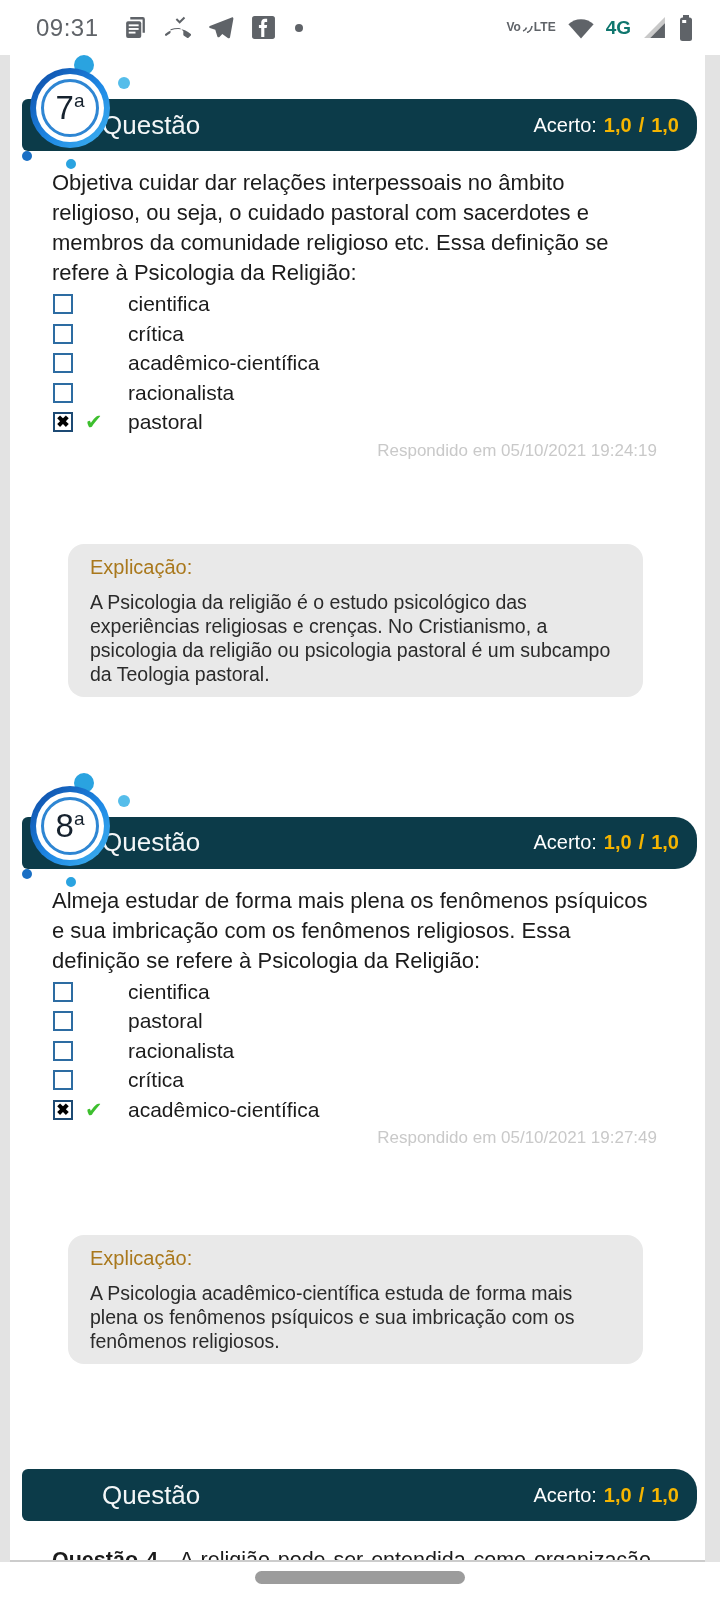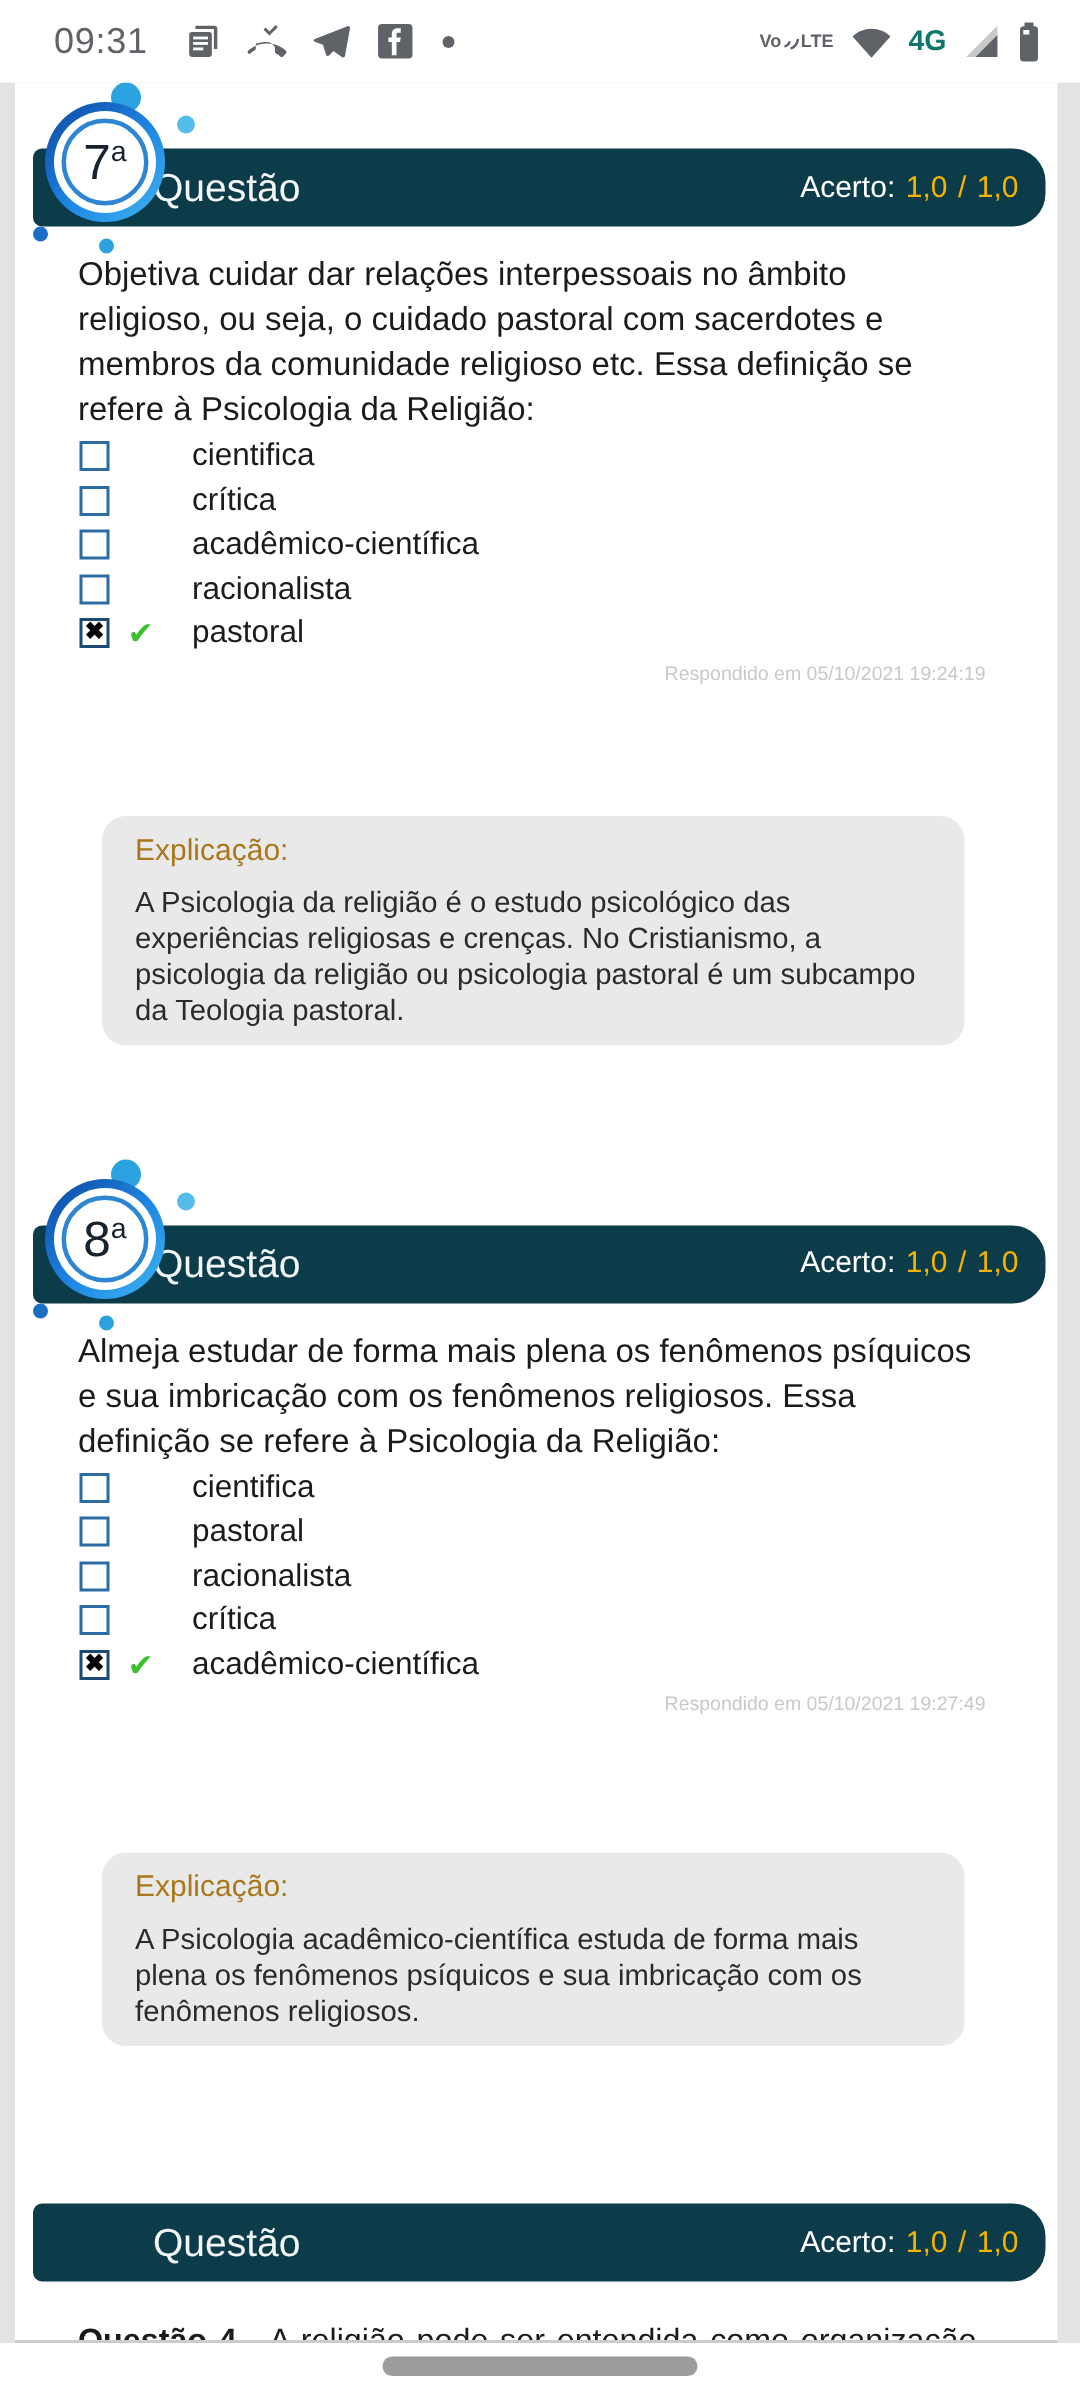--- a/index.html
+++ b/index.html
@@ -26,21 +26,21 @@
   
   .navbar { position:absolute; bottom:0; left:0; right:0; height:38px; background:#fff; display:flex; justify-content:center; }
   .home-pill { width:210px; height:13px; border-radius:7px; background:#9c9c9c; margin-top:9px; }
 
   
   .q-header { position:relative; height:100px; }
   .banner { position:absolute; left:12px; right:8px; top:37px; height:52px; background:#0c3b49;
             border-radius:6px 22px 22px 6px; display:flex; align-items:center; padding:0 18px 0 80px; }
   .q-title { font-size:26px; color:#f3f6f7; font-weight:400; }
   .acerto { margin-left:auto; font-size:20px; color:#ffffff; display:flex; align-items:center; gap:7px; white-space:nowrap; }
-  .gold { color:#f5b400; font-weight:normal; }
+  .gold { color:#f5b400; font-weight:bold; }
 
   .badge { position:absolute; left:6px; top:-7px; width:120px; height:130px; z-index:2; }
   .badge-ring { position:absolute; left:14px; top:13px; width:80px; height:80px; border-radius:50%;
                 background:linear-gradient(135deg,#0d47a1 0%,#1e88e5 55%,#41b6f0 100%);
                 display:flex; align-items:center; justify-content:center; }
   .badge-inner { width:58px; height:58px; background:#fff; border-radius:50%; border:3px solid #2e86d3;
                  box-shadow:0 0 0 5px #ffffff; display:flex; align-items:center; justify-content:center; }
   .badge-num { font-size:33px; color:#16222e; line-height:52px; }
   .badge-num sup { font-size:19px; vertical-align:super; line-height:0; }
   .bub-top { position:absolute; left:58px; top:0; width:20px; height:20px; background:#fff;
@@ -58,21 +58,21 @@
   .opt { position:relative; height:29.5px; }
   .opt .box { position:absolute; left:0; top:3px; width:20px; height:20px; background:#fff;
               border:2px solid #2d6ca2; display:flex; align-items:center; justify-content:center; }
   .opt .xm { display:none; font-size:16px; font-weight:bold; color:#000; font-style:normal; line-height:1; }
   .opt.checked .box { border-color:#1d4a74; }
   .opt.checked .xm { display:block; }
   .opt .chk { position:absolute; left:32px; top:1px; font-size:21px; color:#3dbf2e; display:none; }
   .opt.checked .chk { display:block; }
   .opt .lbl { position:absolute; left:75px; top:1px; font-size:21px; }
 
-  .answered { text-align:right; margin:2px 48px 0 0; color:#c9c9c9; font-size:13px; height:21px; }
+  .answered { text-align:right; margin:2px 48px 0 0; color:#c9c9c9; font-size:17px; height:21px; }
 
   .expl { margin:0 62px 0 58px; background:#e9e9e9; border-radius:16px; padding:11px 22px 11px; }
   .expl-title { color:#a9781c; font-size:20px; line-height:24px; }
   .expl-body { margin-top:11px; font-size:19.5px; line-height:24px; color:#2b2b2b; }
 
   .mt-expl1 { margin-top:82px; }
   .mt-q8 { margin-top:83px; }
   .mt-expl2 { margin-top:86px; }
   .mt-q9 { margin-top:68px; }
   .mt-opt7 { margin-top:3px; }

